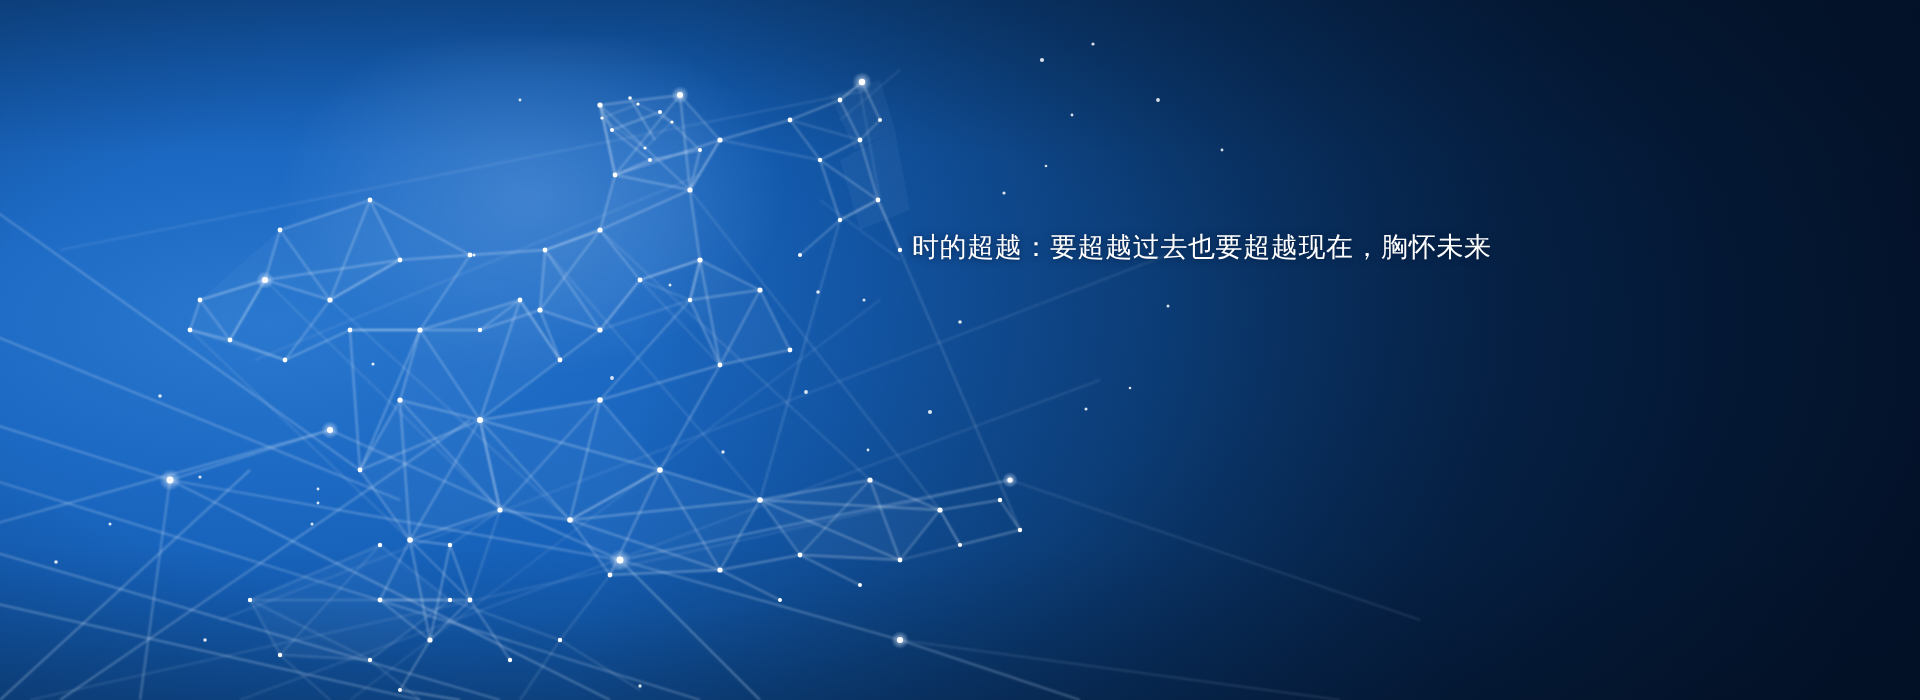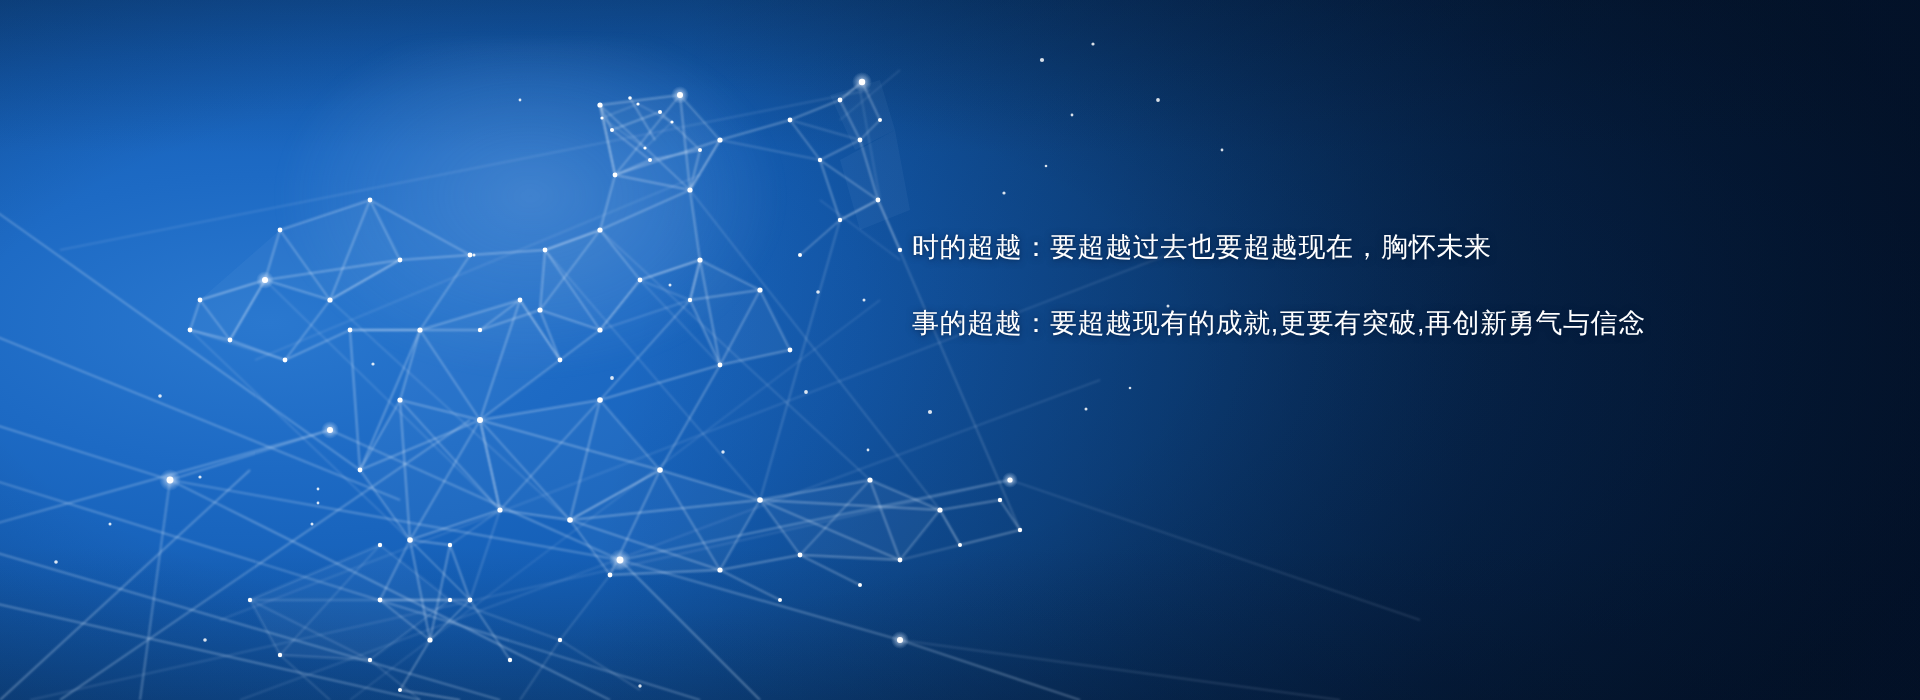--- a/index.html
+++ b/index.html
@@ -412,16 +412,15 @@
         <circle cx="806" cy="758" r="1.4"></circle>
           <circle cx="640" cy="686" r="1.7"></circle>
         <circle cx="1130" cy="388" r="1.3"></circle>
           <circle cx="868" cy="450" r="1.4"></circle>
       </g>
     </g>
   </svg>
 
   <div class="text-block">
     <p class="tagline">时的超越：要超越过去也要超越现在，胸怀未来</p>
-    <p class="tagline">事的超越：要超越现有的成就,更要有突破,再创新勇气与信念</p>
   </div>
 
 </div>
 
 </body></html>

